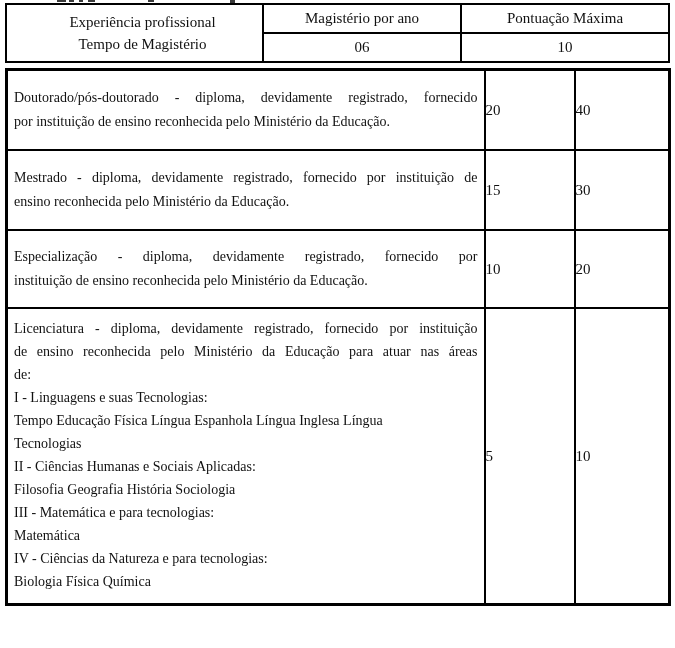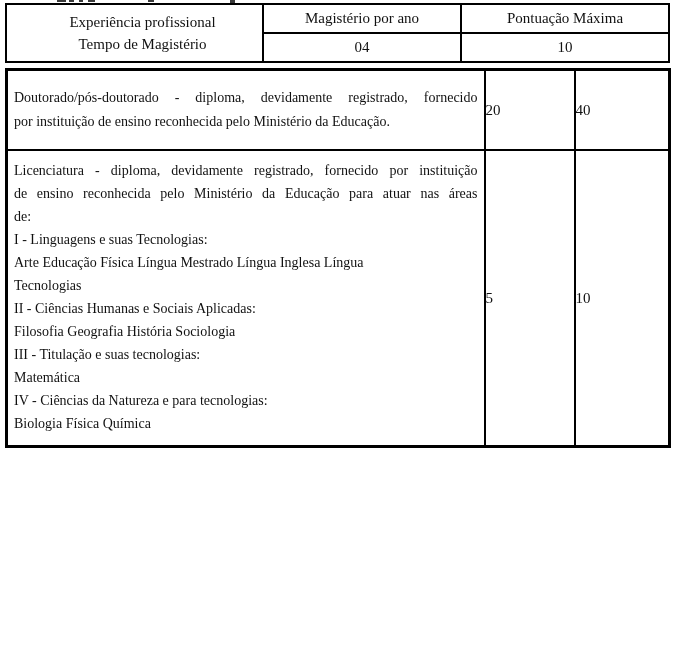--- a/index.html
+++ b/index.html
@@ -59,21 +59,21 @@
   <tbody>
       <tr>
     <td rowspan="2" class="two-line">
       <div>Experiência profissional</div>
       <div>Tempo de Magistério</div>
     </td>
     <td>Magistério por ano</td>
     <td>Pontuação Máxima</td>
   </tr>
   <tr>
-    <td>04</td>
+    <td>06</td>
     <td>10</td>
   </tr>
 </tbody>
   </table>
 
 <table id="t2" class="tbl">
   <colgroup>
       <col style="width:478px">
       <col style="width:90px">
       <col style="width:95px">
@@ -82,33 +82,49 @@
 
   <tr class="r1">
     <td class="desc">
       <div class="jl">Doutorado/pós-doutorado - diploma, devidamente registrado, fornecido</div>
       <div>por instituição de ensino reconhecida pelo Ministério da Educação.</div>
     </td>
     <td class="num">20</td>
     <td class="num">40</td>
   </tr>
 
+  <tr class="r2">
+    <td class="desc">
+      <div class="jl">Mestrado - diploma, devidamente registrado, fornecido por instituição de</div>
+      <div>ensino reconhecida pelo Ministério da Educação.</div>
+    </td>
+    <td class="num">15</td>
+    <td class="num">30</td>
+  </tr>
 
+  <tr class="r3">
+    <td class="desc">
+      <div class="jl">Especialização - diploma, devidamente registrado, fornecido por</div>
+      <div>instituição de ensino reconhecida pelo Ministério da Educação.</div>
+    </td>
+    <td class="num">10</td>
+    <td class="num">20</td>
+  </tr>
 
   <tr class="r4">
     <td class="desc">
       <div class="jl">Licenciatura - diploma, devidamente registrado, fornecido por instituição</div>
       <div class="jl">de ensino reconhecida pelo Ministério da Educação para atuar nas áreas</div>
       <div>de:</div>
       <div>I - Linguagens e suas Tecnologias:</div>
-      <div>Arte Educação Física Língua Mestrado Língua Inglesa Língua</div>
+      <div>Tempo Educação Física Língua Espanhola Língua Inglesa Língua</div>
       <div>Tecnologias</div>
       <div>II - Ciências Humanas e Sociais Aplicadas:</div>
       <div>Filosofia Geografia História Sociologia</div>
-      <div>III - Titulação e suas tecnologias:</div>
+      <div>III - Matemática e para tecnologias:</div>
       <div>Matemática</div>
       <div>IV - Ciências da Natureza e para tecnologias:</div>
       <div>Biologia Física Química</div>
     </td>
     <td class="num">5</td>
     <td class="num">10</td>
   </tr>
 </tbody>
   </table>
 

